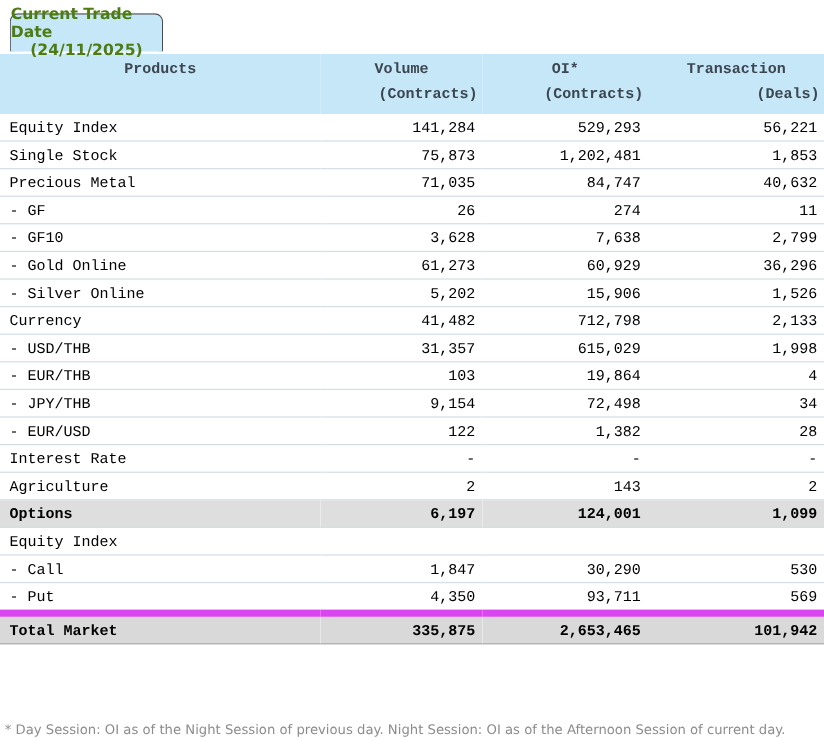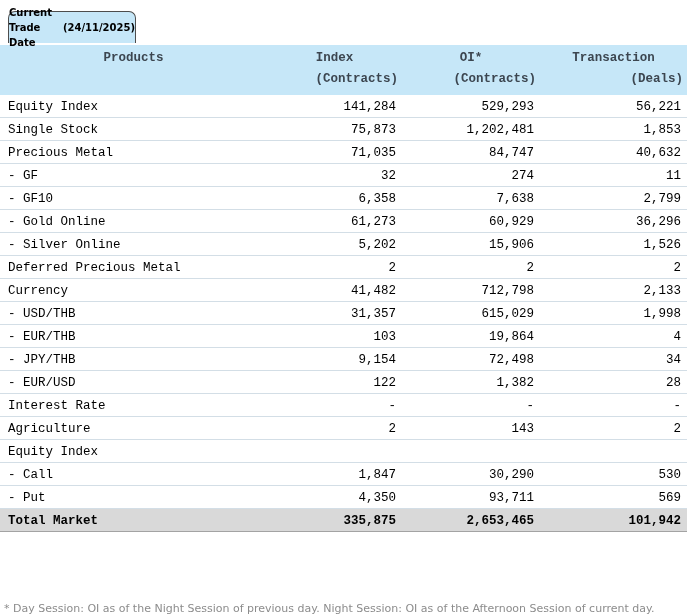--- a/index.html
+++ b/index.html
@@ -7,22 +7,22 @@
     width:687px;height:615px;position:relative;overflow:hidden;
     font-family:"DejaVu Sans","Liberation Sans",sans-serif;
     font-size:12px;color:#000;
     -webkit-font-smoothing:antialiased;
   }
   
   .tab{
     position:absolute;left:8px;top:11px;width:126px;height:31px;
     background:#c6e7f8;border:1px solid #4d4d4d;border-bottom:none;
     border-radius:7px 7px 0 0;z-index:2;
-    display:flex;align-items:center;justify-content:center;
-    color:#000000;font-weight:bold;font-size:10px;line-height:15px;
+    display:flex;flex-direction:column;align-items:center;justify-content:center;
+    color:#4d7c0f;font-weight:bold;font-size:13px;line-height:15px;
     cursor:pointer;
   }
   
   .tbl-wrap{position:absolute;left:0;top:45px;width:664px;font-family:Liberation Mono, monospace;}
   table{border-collapse:collapse;width:687px;table-layout:fixed;}
   col.c-prod{width:267px;}
   col.c-vol{width:135px;}
   col.c-oi{width:138px;}
   col.c-tx{width:147px;}
   thead th{
@@ -33,21 +33,21 @@
   tbody td{
     padding:3px 6px 2px;height:17px;
     border-bottom:1px solid #d3dee6;
     background:#fff;font-size:12.5px;white-space:nowrap;overflow:hidden;
   }
   tbody td.num{text-align:right;}
   tbody td.label{text-align:left;padding-left:8px;}
   tr.section td{background:#dedede;font-weight:bold;}
   tr.total td{
     background:#d9d9d9;font-weight:bold;
-    border-top:1px solid #d946ef;border-bottom:1px solid #a3a3a3;
+    border-top:6px solid #d946ef;border-bottom:1px solid #a3a3a3;
   }
   
   .footnote{
     position:absolute;left:0;top:600px;width:687px;
     color:#8c8c8c;font-size:11px;padding:2px 0 0 4px;white-space:nowrap;
   }
 </style>
 </head>
 <body>
 
@@ -63,21 +63,21 @@
         <col class="c-vol">
         <col class="c-oi">
         <col class="c-tx">
     </colgroup>
     <thead>
       <tr>
         <th>
           <div>Products</div>
         </th>
         <th>
-          <div>Index</div>
+          <div>Volume</div>
           <div class="sub">(Contracts)</div>
         </th>
         <th>
           <div>OI*</div>
           <div class="sub">(Contracts)</div>
         </th>
         <th>
           <div>Transaction</div>
           <div class="sub">(Deals)</div>
         </th>
@@ -97,49 +97,43 @@
           <td class="num">1,853</td>
         </tr>
         <tr class="normal">
           <td class="label">Precious Metal</td>
           <td class="num">71,035</td>
           <td class="num">84,747</td>
           <td class="num">40,632</td>
         </tr>
         <tr class="sub">
           <td class="label">- GF</td>
-          <td class="num">32</td>
+          <td class="num">26</td>
           <td class="num">274</td>
           <td class="num">11</td>
         </tr>
         <tr class="sub">
           <td class="label">- GF10</td>
-          <td class="num">6,358</td>
+          <td class="num">3,628</td>
           <td class="num">7,638</td>
           <td class="num">2,799</td>
         </tr>
         <tr class="sub">
           <td class="label">- Gold Online</td>
           <td class="num">61,273</td>
           <td class="num">60,929</td>
           <td class="num">36,296</td>
         </tr>
         <tr class="sub">
           <td class="label">- Silver Online</td>
           <td class="num">5,202</td>
           <td class="num">15,906</td>
           <td class="num">1,526</td>
         </tr>
         <tr class="normal">
-          <td class="label">Deferred Precious Metal</td>
-          <td class="num">2</td>
-          <td class="num">2</td>
-          <td class="num">2</td>
-        </tr>
-        <tr class="normal">
           <td class="label">Currency</td>
           <td class="num">41,482</td>
           <td class="num">712,798</td>
           <td class="num">2,133</td>
         </tr>
         <tr class="sub">
           <td class="label">- USD/THB</td>
           <td class="num">31,357</td>
           <td class="num">615,029</td>
           <td class="num">1,998</td>
@@ -166,20 +160,26 @@
           <td class="label">Interest Rate</td>
           <td class="num">-</td>
           <td class="num">-</td>
           <td class="num">-</td>
         </tr>
         <tr class="normal">
           <td class="label">Agriculture</td>
           <td class="num">2</td>
           <td class="num">143</td>
           <td class="num">2</td>
+        </tr>
+        <tr class="section">
+          <td class="label">Options</td>
+          <td class="num">6,197</td>
+          <td class="num">124,001</td>
+          <td class="num">1,099</td>
         </tr>
         <tr class="normal">
           <td class="label">Equity Index</td>
           <td class="num"></td>
           <td class="num"></td>
           <td class="num"></td>
         </tr>
         <tr class="sub">
           <td class="label">- Call</td>
           <td class="num">1,847</td>

